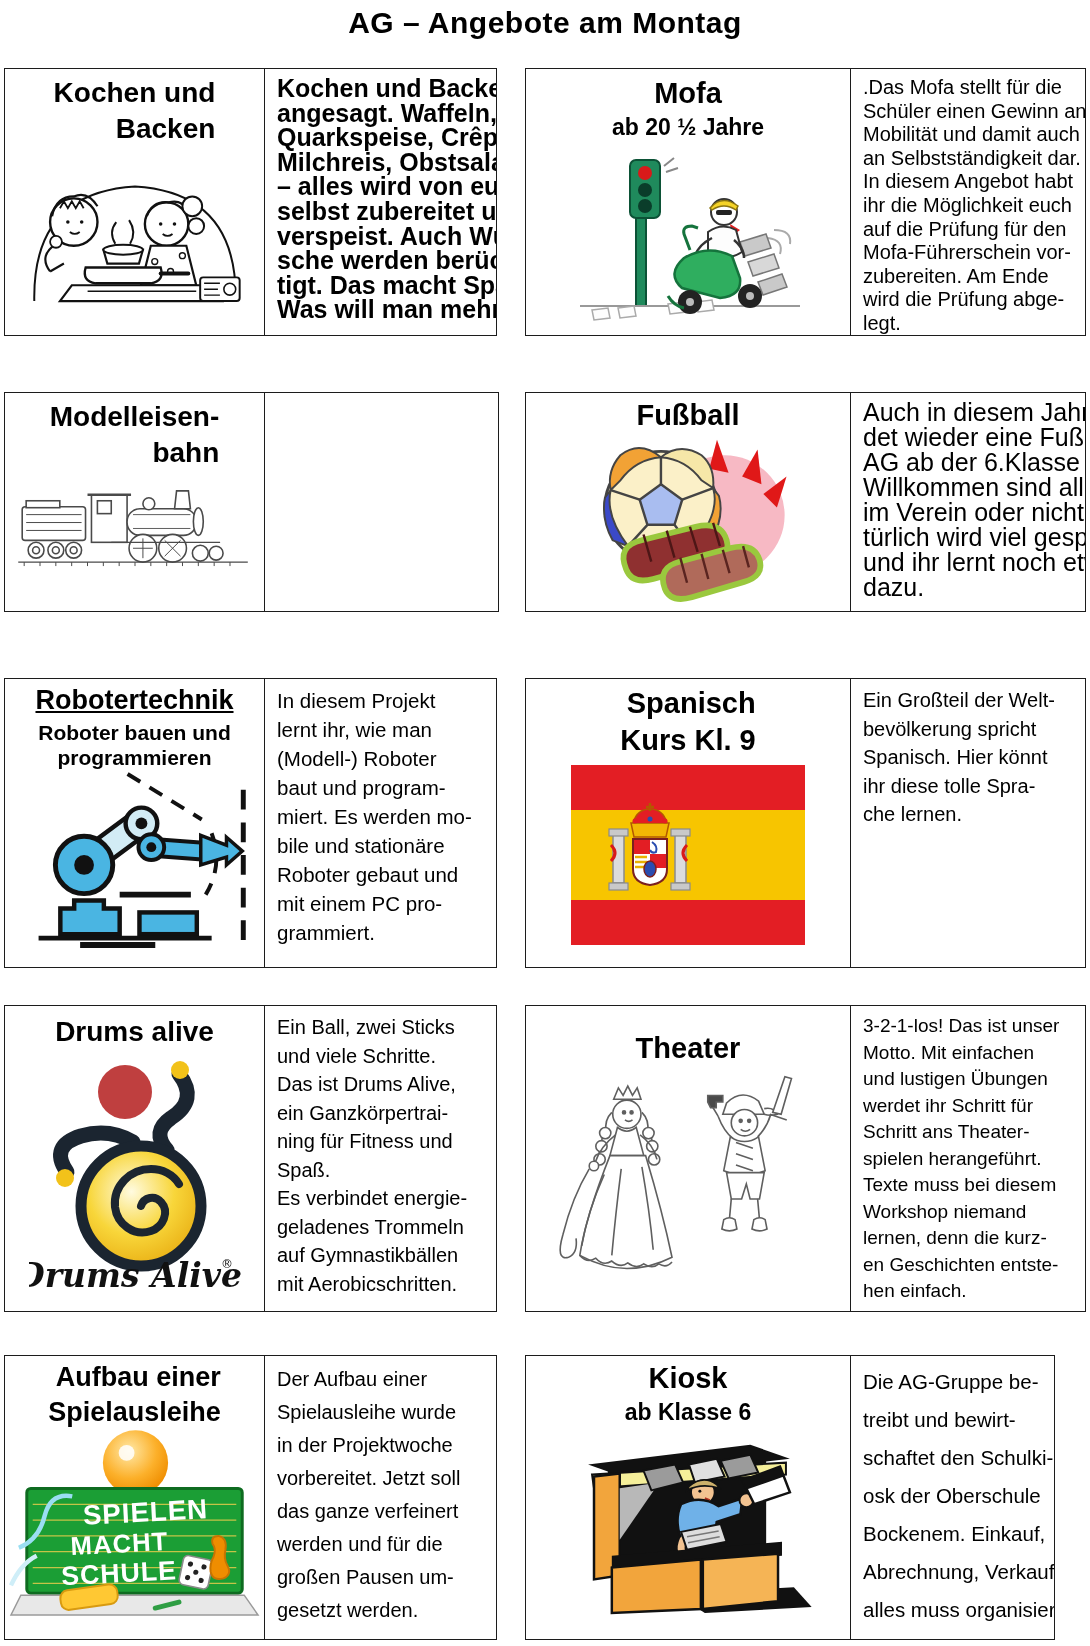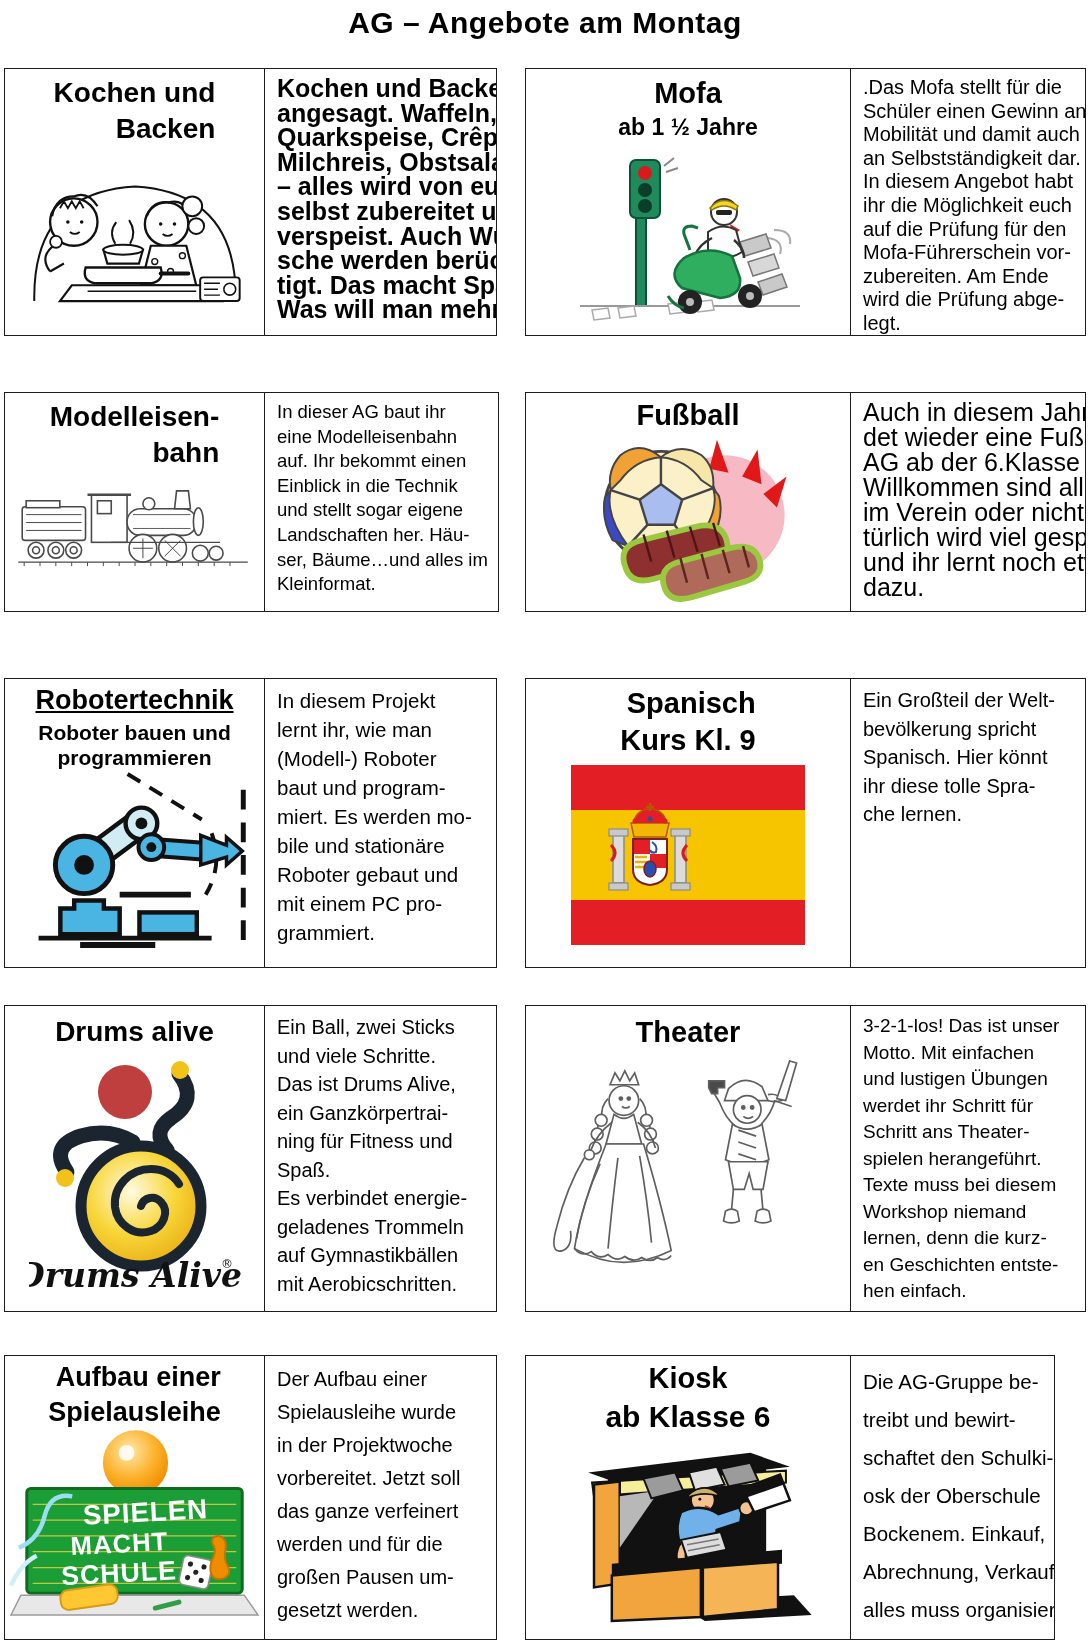--- a/index.html
+++ b/index.html
@@ -55,21 +55,21 @@
     </svg>
   </div>
   <div class="txtcell">
     <div class="card-desc" style="font-size:25px;line-height:24.6px;font-weight:bold;">Kochen und Backen ist<br>angesagt. Waffeln,<br>Quarkspeise, Crêpes,<br>Milchreis, Obstsalat etc.<br>– alles wird von euch<br>selbst zubereitet und<br>verspeist.  Auch Wün-<br>sche werden berücksich-<br>tigt. Das macht Spaß!<br>Was will man mehr?</div>
   </div>
 </div>
 
 <div class="card" style="left:525px;top:68px;width:561px;height:268px;">
   <div class="imgcell" style="width:325px;">
     <div class="card-title" style="font-size:29px;">Mofa</div>
-    <div class="card-subtitle" style="font-size:23px;">ab 1 ½ Jahre</div>
+    <div class="card-subtitle" style="font-size:23px;">ab 20 ½ Jahre</div>
     <svg width="232" height="176" viewBox="0 0 232 176" style="margin-top:4px;">
       <rect x="58" y="14" width="30" height="58" rx="6" fill="#1f8a5c" stroke="#0c5236" stroke-width="2"></rect>
       <circle cx="73" cy="27" r="7" fill="#d81a1a"></circle>
       <circle cx="73" cy="44" r="7" fill="#0a3d2a"></circle>
       <circle cx="73" cy="60" r="7" fill="#0a3d2a"></circle>
       <path d="M92,20 l10,-8 m-8,14 l12,-4" stroke="#888" stroke-width="2" fill="none"></path>
       <rect x="64" y="72" width="10" height="88" fill="#1f8a5c" stroke="#0c5236" stroke-width="2"></rect>
       <path d="M8,160 H228" stroke="#999" stroke-width="2"></path>
       <path d="M20,164 l16,-2 2,10 -16,2z M46,162 l16,-2 2,10 -16,2z M96,158 l16,-2 2,10 -16,2z M124,156 l16,-2 2,10 -16,2z" fill="#fdfdfd" stroke="#aaa" stroke-width="1.5"></path>
       <path d="M196,92 q16,2 12,16 m-6,-24 q18,0 16,14" stroke="#aaa" stroke-width="2" fill="none"></path>
@@ -121,23 +121,20 @@
         <circle cx="128" cy="70" r="14"></circle>
           <circle cx="158" cy="70" r="14"></circle>
         <path d="M118,70 h20 M128,60 v20 M150,62 l16,16 M166,62 l-16,16" stroke-width="1"></path>
         <circle cx="186" cy="75" r="8"></circle>
           <circle cx="202" cy="75" r="7"></circle>
         <path d="M96,64 h110 M2,84 h232" stroke-width="1.4"></path>
         <path d="M8,84 v4 m16,-4 v4 m16,-4 v4 m16,-4 v4 m16,-4 v4 m16,-4 v4 m16,-4 v4 m16,-4 v4 m16,-4 v4 m16,-4 v4 m16,-4 v4 m16,-4 v4 m16,-4 v4 m16,-4 v4" stroke-width="1"></path>
       </g>
     </svg>
   </div>
-  <div class="txtcell">
-    <div class="card-desc" style="font-size:18.5px;line-height:24.6px;">In dieser AG baut ihr<br>eine Modelleisenbahn<br>auf. Ihr bekommt einen<br>Einblick  in die Technik<br>und stellt sogar eigene<br>Landschaften her. Häu-<br>ser, Bäume…und alles im<br>Kleinformat.</div>
-  </div>
 </div>
 
 <div class="card" style="left:525px;top:392px;width:561px;height:220px;">
   <div class="imgcell" style="width:325px;">
     <div class="card-title" style="font-size:29px;margin-top:4px;">Fußball</div>
     <svg width="240" height="172" viewBox="0 0 240 178">
       <circle cx="158" cy="84" r="62" fill="#f7b9c4"></circle>
       <polygon points="150,6 162,40 142,36" fill="#e01818"></polygon>
       <polygon points="192,16 196,52 176,44" fill="#e01818"></polygon>
       <polygon points="222,44 212,76 198,62" fill="#e01818"></polygon>
@@ -249,21 +246,21 @@
       <text x="192" y="216" font-family="DejaVu Sans, sans-serif" font-size="12" fill="#111">®</text>
     </svg>
   </div>
   <div class="txtcell">
     <div class="card-desc" style="font-size:20px;line-height:28.5px;">Ein Ball, zwei Sticks<br>und viele Schritte.<br>Das ist Drums Alive,<br>ein Ganzkörpertrai-<br>ning für Fitness und<br>Spaß.<br>Es verbindet energie-<br>geladenes Trommeln<br>auf Gymnastikbällen<br>mit Aerobicschritten.</div>
   </div>
 </div>
 
 <div class="card" style="left:525px;top:1005px;width:561px;height:307px;">
   <div class="imgcell" style="width:325px;">
-    <div class="card-title" style="font-size:29px;margin-top:8px;">Theater</div>
+    <div class="card-title" style="font-size:29px;margin-top:24px;">Theater</div>
     <svg width="306" height="252" viewBox="0 0 310 255" style="margin-top:4px;">
       <g fill="none" stroke="#5f5f5f" stroke-width="1.7">
         <path d="M76,30 l5,-12 5,8 5,-10 5,10 5,-8 4,12 z" fill="#fff"></path>
         <circle cx="90" cy="46" r="15" fill="#fff"></circle>
         <circle cx="87" cy="44" r="1.6" fill="#5f5f5f"></circle>
           <circle cx="95" cy="44" r="1.6" fill="#5f5f5f"></circle>
         <path d="M88,52 q4,3 8,0"></path>
         <path d="M74,44 q-8,8 -6,20 q-6,4 -4,14 q-6,6 -2,14 M106,44 q8,8 6,20 q6,4 4,14 q6,6 2,14"></path>
         <circle cx="67" cy="66" r="6" fill="#fff"></circle>
           <circle cx="63" cy="80" r="6" fill="#fff"></circle>
@@ -346,21 +343,21 @@
     </svg>
   </div>
   <div class="txtcell">
     <div class="card-desc" style="font-size:20px;line-height:33px;">Der Aufbau einer<br>Spielausleihe wurde<br>in der Projektwoche<br>vorbereitet. Jetzt soll<br>das ganze verfeinert<br>werden und für die<br>großen Pausen um-<br>gesetzt werden.</div>
   </div>
 </div>
 
 <div class="card" style="left:525px;top:1355px;width:530px;height:285px;">
   <div class="imgcell" style="width:325px;">
     <div class="card-title" style="font-size:29px;margin-top:4px;">Kiosk</div>
-    <div class="card-subtitle" style="font-size:30px;">ab Klasse 6</div>
+    <div class="card-subtitle" style="font-size:23px;">ab Klasse 6</div>
     <svg width="266" height="186" viewBox="0 0 266 188" style="margin-top:2px;">
       <polygon points="120,166 240,160 258,180 150,186" fill="#111"></polygon>
       <polygon points="52,42 212,26 212,130 52,142" fill="#111"></polygon>
       <polygon points="32,36 196,16 236,30 72,50" fill="#111"></polygon>
       <polygon points="36,46 232,34 232,46 38,60" fill="#f5ef9a" stroke="#111" stroke-width="2"></polygon>
       <polygon points="38,48 64,45 64,148 38,152" fill="#f2a53c" stroke="#111" stroke-width="2.5"></polygon>
       <polygon points="64,60 104,54 64,112" fill="#b8b8b8"></polygon>
       <polygon points="88,42 120,36 128,54 96,62" fill="#9b9b9b" stroke="#111" stroke-width="2"></polygon>
       <polygon points="134,36 162,30 170,48 140,54" fill="#e0e0e0" stroke="#111" stroke-width="2"></polygon>
       <polygon points="166,32 196,26 204,44 174,50" fill="#9b9b9b" stroke="#111" stroke-width="2"></polygon>

